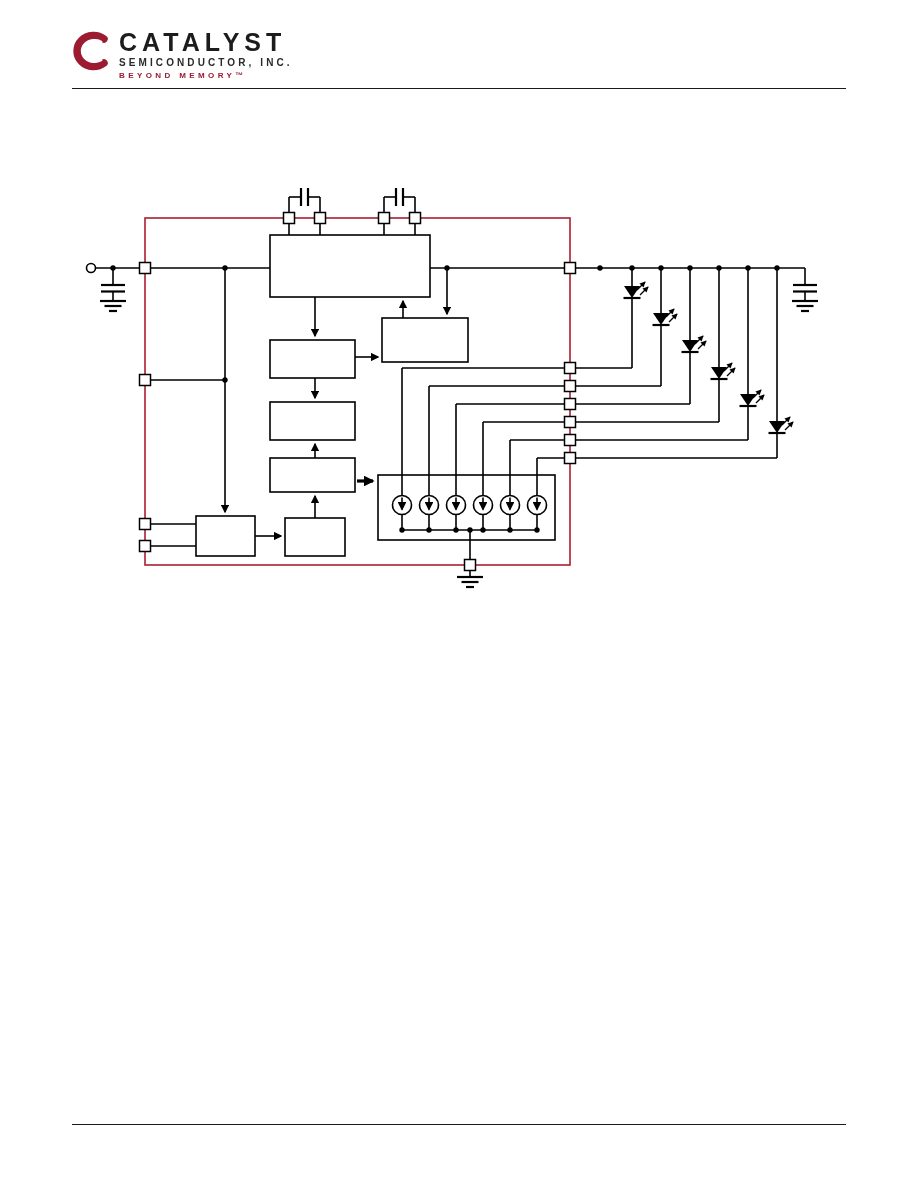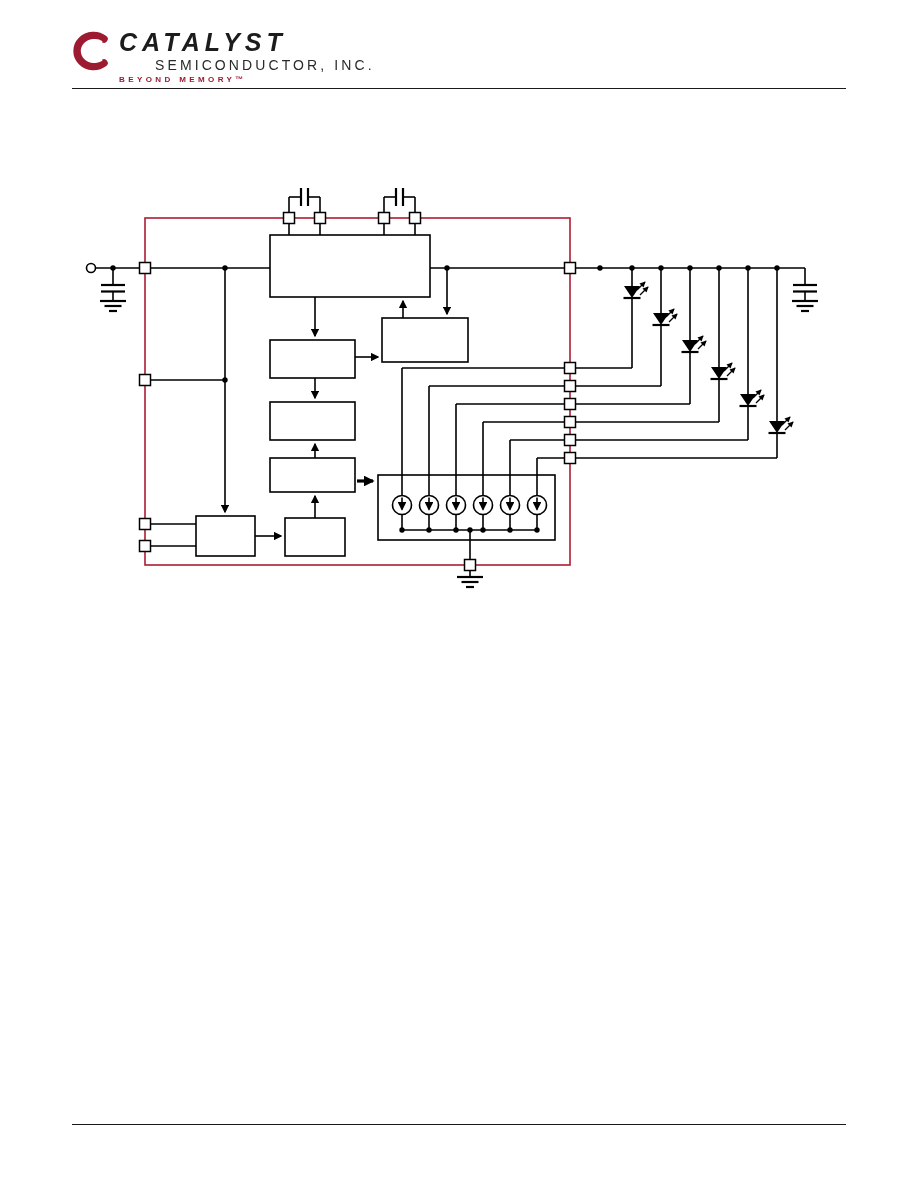--- a/index.html
+++ b/index.html
@@ -6,22 +6,22 @@
   html,body { background:#ffffff; font-family:"Liberation Sans", sans-serif; }
   #page { position:relative; width:918px; height:1188px; background:#ffffff; margin:0 auto; overflow:hidden; }
 
   .rule { position:absolute; left:72px; width:774px; height:1.3px; background:#1a1a1a; }
   #rule-top { top:88px; }
   #rule-bottom { top:1124px; }
 
   .logo { position:absolute; left:64px; top:26px; display:flex; align-items:flex-start; gap:5px; }
   .logo-mark { width:50px; height:50px; flex:0 0 auto; }
   .logo-text { display:flex; flex-direction:column; width:max-content; padding-top:4px; }
-  .logo-name { font-size:25px; font-weight:bold; letter-spacing:5px; color:#1c1c1c; line-height:1;font-style:italic; }
-  .logo-sub  { font-size:14px; font-weight:normal; letter-spacing:3.1px; color:#2a2a2a; margin-top:3px; line-height:1;margin-left:36px; }
+  .logo-name { font-size:25px; font-weight:bold; letter-spacing:5px; color:#1c1c1c; line-height:1; }
+  .logo-sub  { font-size:10px; font-weight:bold; letter-spacing:3.1px; color:#2a2a2a; margin-top:3px; line-height:1; }
   .logo-tag  { font-size:8px;  font-weight:bold; letter-spacing:3.4px; color:#9c1b31; margin-top:4px; line-height:1; text-align:left; }
 
   
   svg .w   { stroke:#000; stroke-width:1.6; fill:none; }
   svg .thk { stroke:#000; stroke-width:2.2; fill:none; }
   svg .em  { stroke:#000; stroke-width:1.3; fill:none; }
   svg .box { fill:#ffffff; stroke:#000; stroke-width:1.6; }
   svg .pin { fill:#ffffff; stroke:#000; stroke-width:1.5; }
   svg .dot { fill:#000; }
 </style>

